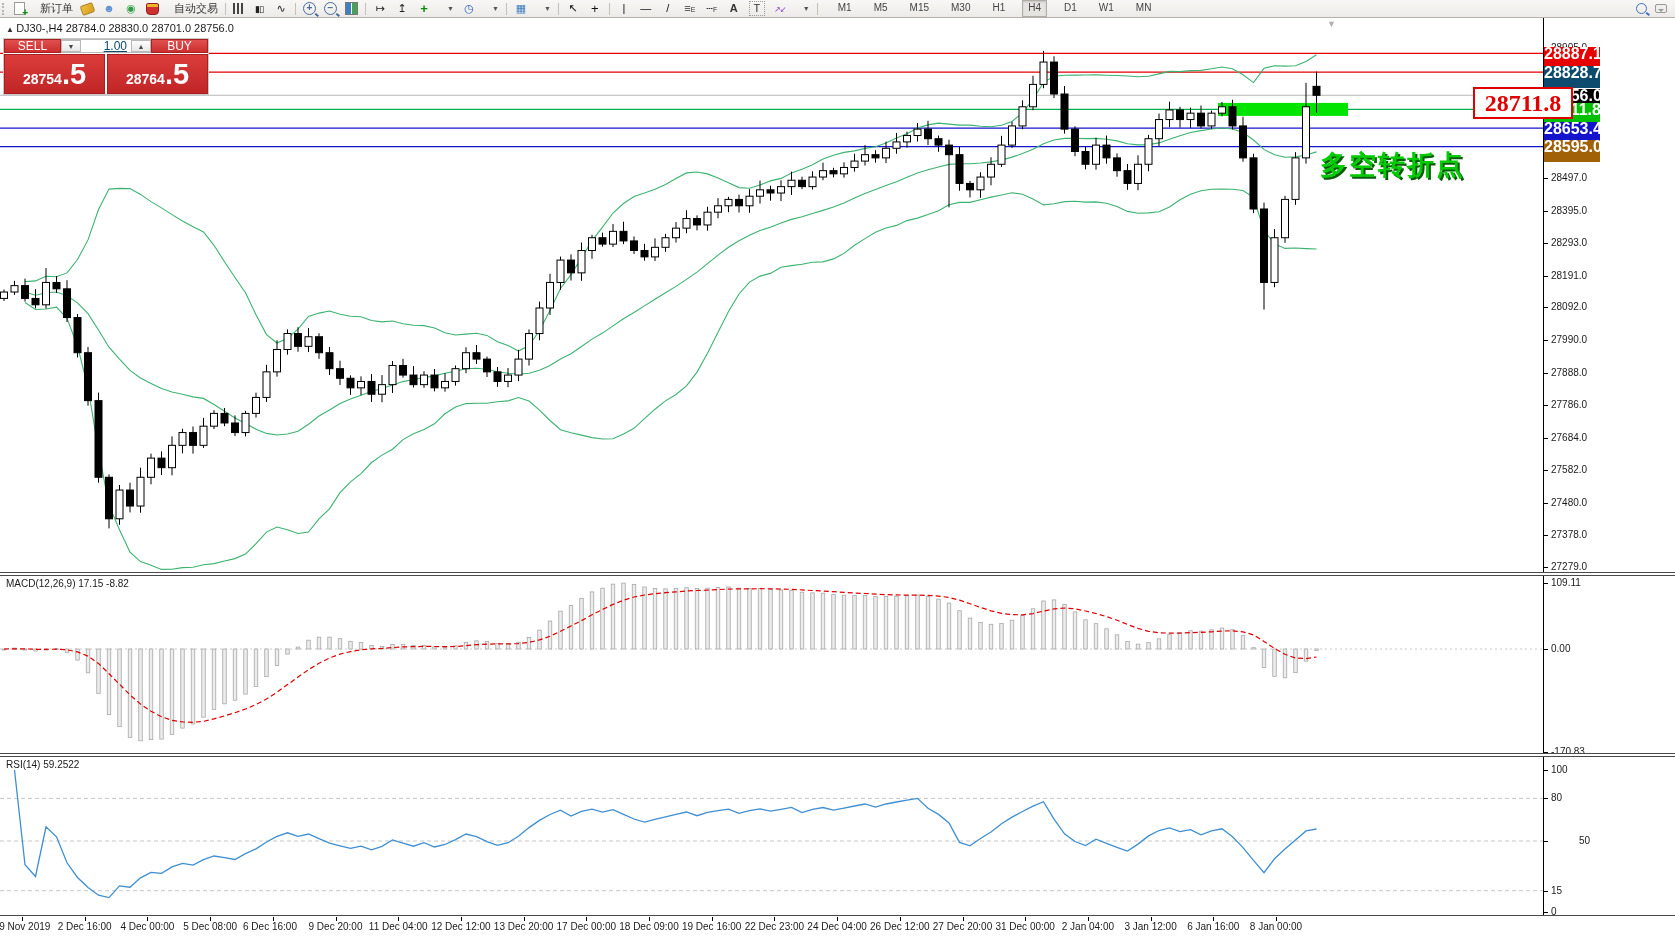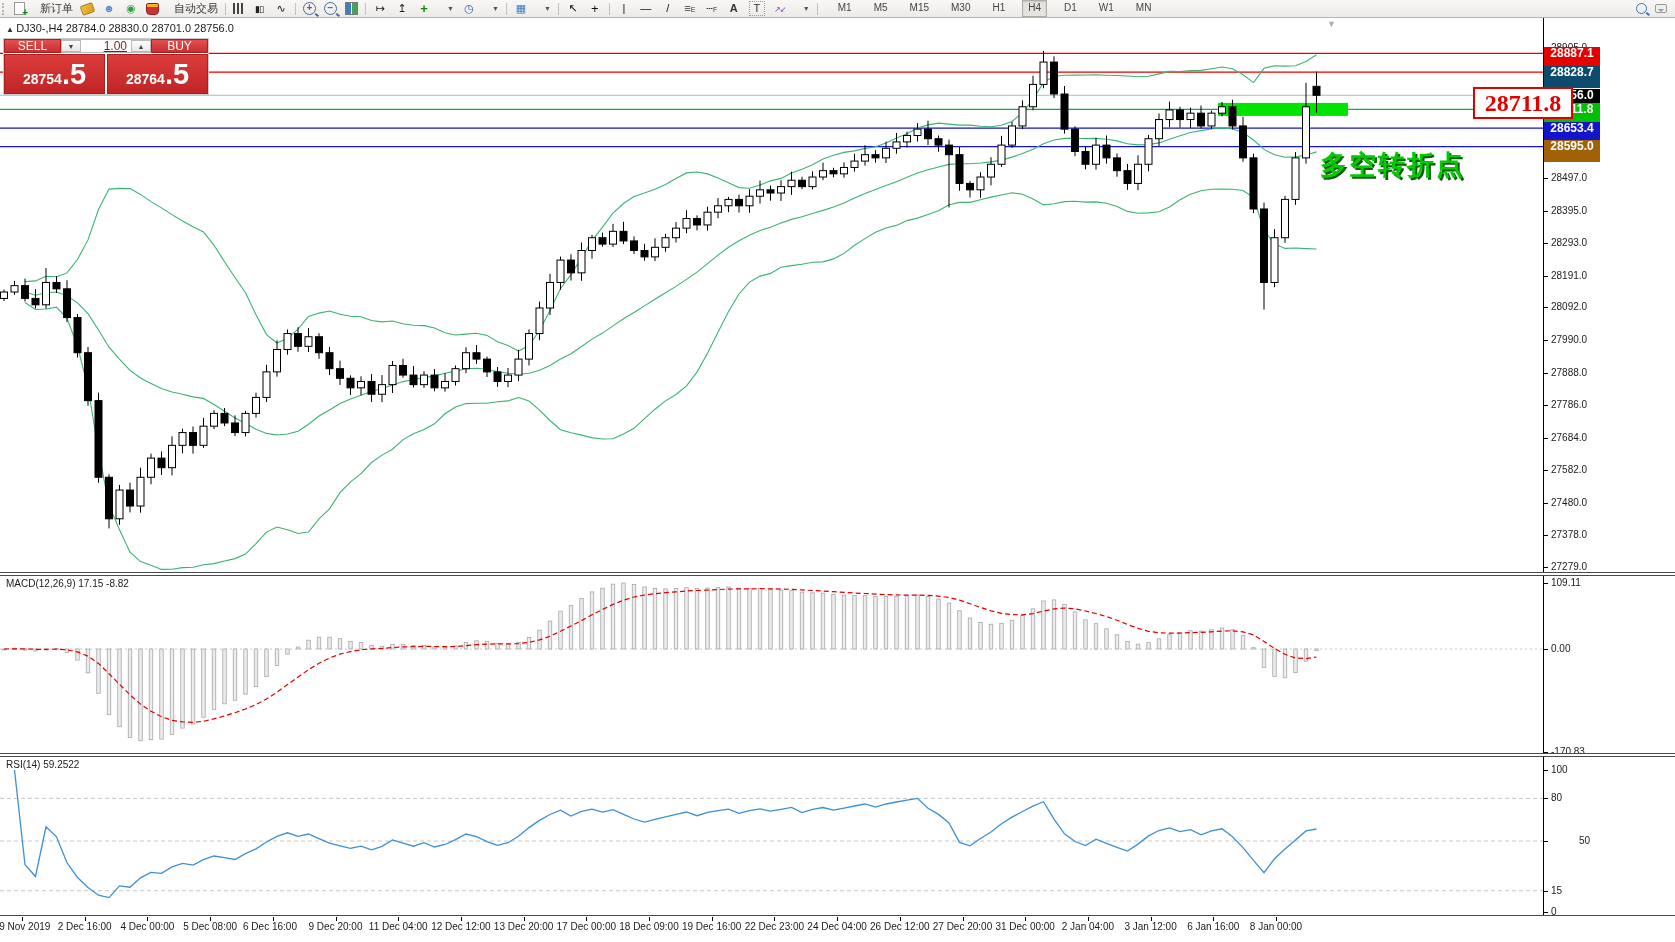--- a/index.html
+++ b/index.html
@@ -51,35 +51,35 @@
   .icon-chat::after{content:"";position:absolute;left:2px;bottom:-3px;border:3px solid transparent;border-top-color:#999;}
   .tf{padding:0 5px;height:15px;line-height:15px;font-size:10px;color:#444;cursor:default;margin-left:12px;}
   .tf.active{background:#e6e4e0;border:1px solid #b0ada7;line-height:13px;box-shadow:inset 0 1px 2px rgba(0,0,0,.15);}
   #tb-right{margin-left:auto;display:flex;align-items:center;gap:8px;padding-right:8px;}
   
   #canvas{position:absolute;left:0;top:0;width:1675px;height:942px;z-index:1;}
   .axisline{position:absolute;left:1543px;top:17px;width:1px;height:899px;background:#000;z-index:2;}
   .sep{position:absolute;left:0;width:1675px;background:#fff;border-top:1px solid #4a4a4a;border-bottom:1px solid #4a4a4a;height:2px;z-index:4;}
   .axis-label{position:absolute;left:1551px;font-size:10px;color:#1a1a1a;z-index:3;white-space:nowrap;}
   .tickmark{position:absolute;left:1543px;width:5px;height:1px;background:#000;z-index:3;}
-  .badge{position:absolute;left:1544px;width:56px;height:22px;line-height:13px;font-size:12px;font-weight:bold;
+  .badge{position:absolute;left:1544px;width:56px;height:22px;line-height:13px;font-size:16px;font-weight:bold;
          color:#fff;text-align:center;z-index:5;}
   #symbol-info{position:absolute;left:6px;top:22px;font-size:11px;color:#1a1a1a;z-index:6;white-space:nowrap;}
   #scroll-marker{position:absolute;left:1327px;top:19px;color:#b0b0b0;font-size:9px;z-index:6;}
   .panel-label{position:absolute;left:6px;font-size:10px;color:#1a1a1a;z-index:6;white-space:nowrap;}
   
   #trade-panel{position:absolute;left:3px;top:38px;width:204px;z-index:7;background:#fff;border:1px solid #c9c9c9;}
   #tp-row1{display:flex;height:14px;}
   .tp-btn{width:55px;background:linear-gradient(#e25050,#cc2e2e);color:#fff;font-size:12px;display:flex;
           align-items:center;justify-content:center;border:1px solid #a82020;}
   #tp-vol{flex:1;display:flex;align-items:stretch;border-top:1px solid #b9b9b9;border-bottom:1px solid #b9b9b9;}
   .tp-step{width:18px;background:linear-gradient(#fdfdfd,#e8e8e8);border:1px solid #b9b9b9;font-size:7px;color:#444;
            display:flex;align-items:center;justify-content:center;}
   #tp-vol input{flex:1;border:none;outline:none;text-align:right;font-size:12px;padding-right:4px;width:40px;
-                font-family:"Liberation Sans",sans-serif;color:#7f1d1d;text-decoration:underline;}
+                font-family:"Liberation Sans",sans-serif;color:#0c4a6e;text-decoration:underline;}
   #tp-row2{display:flex;height:40px;gap:2px;background:#fff;margin-top:1px;}
   .tp-price{flex:1;background:linear-gradient(#dc3c3c,#c02525);color:#fff;display:flex;align-items:baseline;
             justify-content:center;border:1px solid #a82020;padding-top:4px;}
   .tp-price .small{font-size:14px;font-weight:bold;letter-spacing:0;}
   .tp-price .big{font-size:29px;font-weight:bold;line-height:30px;}
   
   #price-callout{position:absolute;left:1473px;top:87px;width:96px;height:28px;background:#fff;border:2px solid #e00000;
                  color:#e00000;font-size:24px;font-weight:bold;text-align:center;line-height:28px;z-index:8;
                  font-family:"Liberation Serif","DejaVu Serif",serif;}
   #turning-point{position:absolute;left:1320px;top:147px;font-size:27px;font-weight:bold;color:#00cc00;z-index:8;

